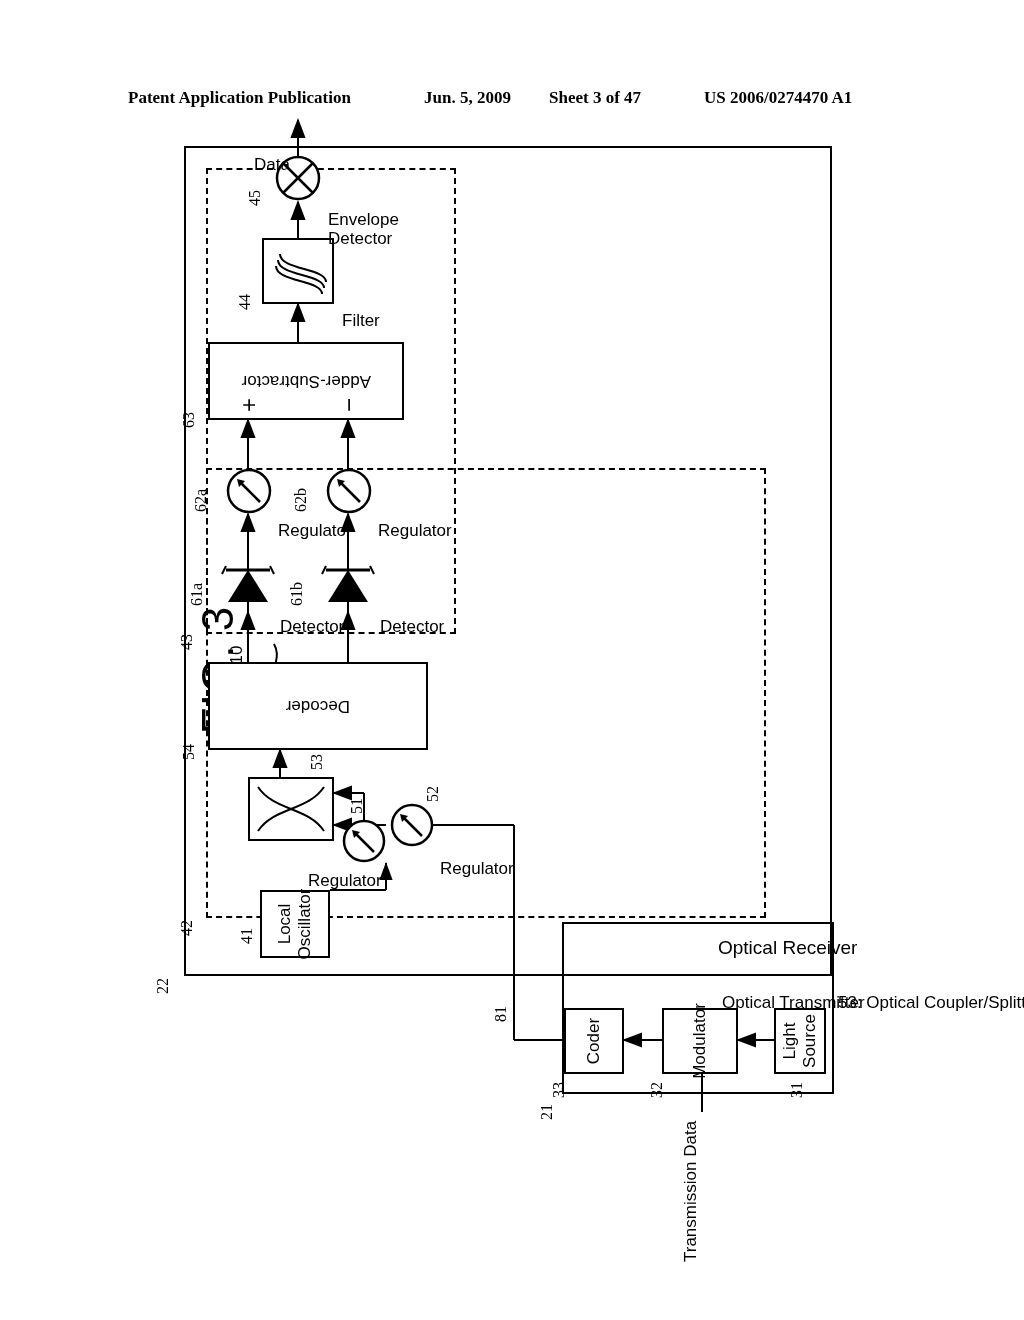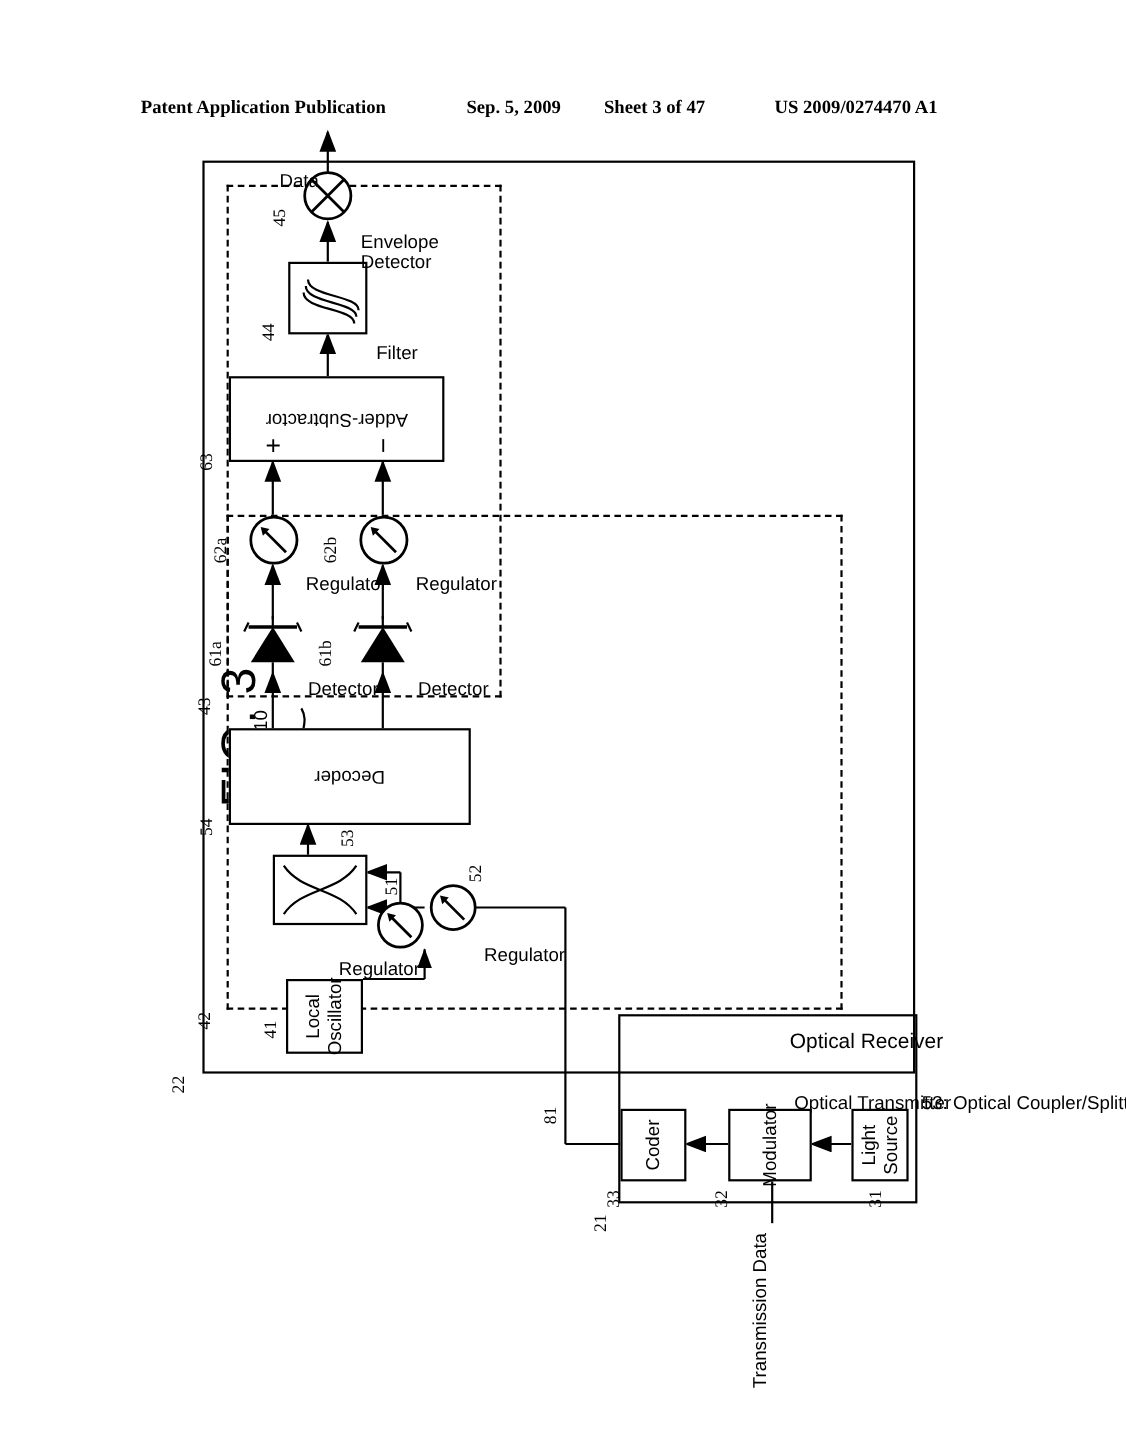--- a/index.html
+++ b/index.html
@@ -133,23 +133,23 @@
     height: 700px;
     overflow: visible;
     pointer-events: none;
   }
 </style>
 </head>
 <body>
 
 <div id="page-header">
   <span class="hdr-pub">Patent Application Publication</span>
-  <span class="hdr-date">Sep. 5, 2009</span>
+  <span class="hdr-date">Jun. 5, 2009</span>
   <span class="hdr-sheet">Sheet 3 of 47</span>
-  <span class="hdr-num">US 2009/0274470 A1</span>
+  <span class="hdr-num">US 2006/0274470 A1</span>
 </div>
 
 <div id="figure-canvas">
 
   <div id="fig-title">FIG. 3</div>
 
   <div id="sys-ref">10</div>
 
   <svg style="position:absolute;left:268px;top:640px;width:70px;height:80px;overflow:visible">
     <path d="M6,4 C14,18 2,26 10,38 C18,50 8,56 14,70" stroke="#000" stroke-width="2" fill="none"></path>

